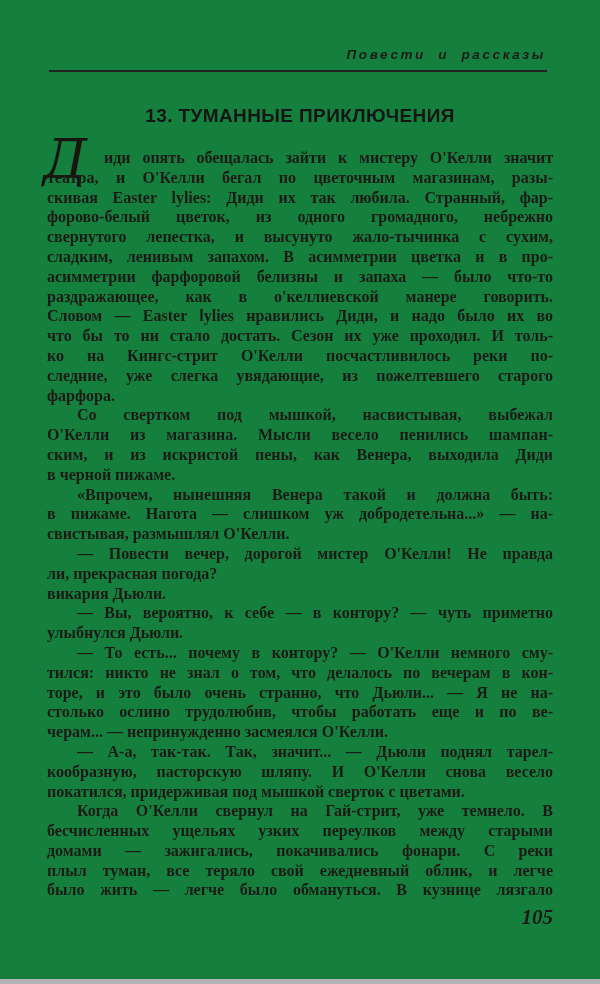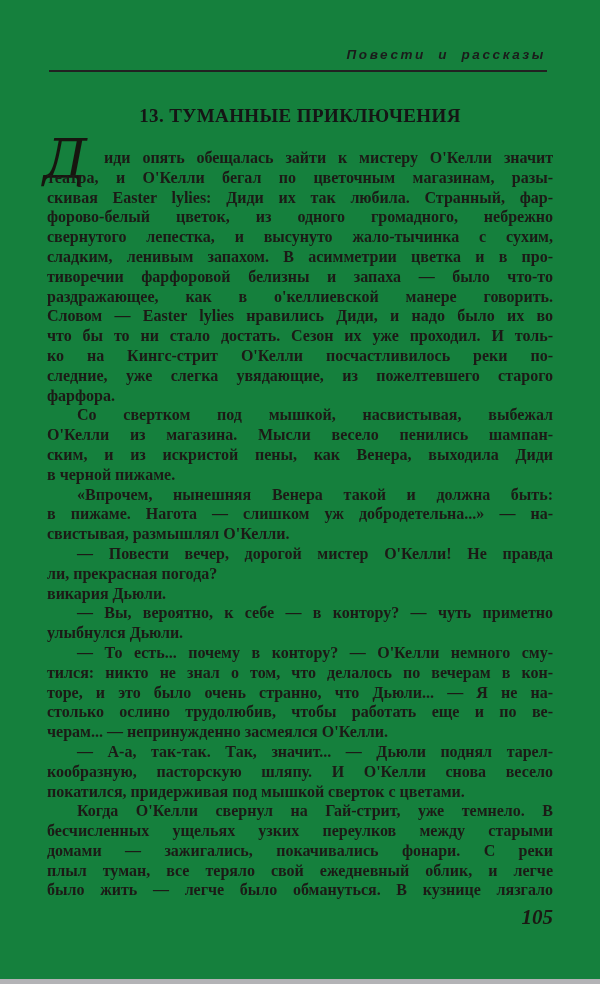--- a/index.html
+++ b/index.html
@@ -33,21 +33,21 @@
     height: 2px;
     background: #212121;
   }
   .chapter-title {
     position: absolute;
     top: 105px;
     left: 0;
     width: 100%;
     margin: 0;
     text-align: center;
-    font-family: Liberation Serif, serif;
+    font-family: Liberation Sans, sans-serif;
     font-weight: bold;
     font-size: 19px;
     letter-spacing: 0.4px;
     color: #151515;
   }
   .drop-cap {
     position: absolute;
     left: 43px;
     top: 133px;
     font-family: "DejaVu Serif", serif;
@@ -105,21 +105,21 @@
   <h1 class="chapter-title">13. ТУМАННЫЕ ПРИКЛЮЧЕНИЯ</h1>
   <div class="drop-cap">Д</div>
   <div class="body-text" id="body-text">
       <div class="para">
         <div class="line dropline">иди опять обещалась зайти к мистеру О'Келли значит</div>
         <div class="line">театра, и О'Келли бегал по цветочным магазинам, разы-</div>
         <div class="line">скивая Easter lylies: Диди их так любила. Странный, фар-</div>
         <div class="line">форово-белый цветок, из одного громадного, небрежно</div>
         <div class="line">свернутого лепестка, и высунуто жало-тычинка с сухим,</div>
         <div class="line">сладким, ленивым запахом. В асимметрии цветка и в про-</div>
-        <div class="line">тиворечии фарфоровой белизны и запаха — было что-то</div>
+        <div class="line">асимметрии фарфоровой белизны и запаха — было что-то</div>
         <div class="line">раздражающее, как в о'келлиевской манере говорить.</div>
         <div class="line">Словом — Easter lylies нравились Диди, и надо было их во</div>
         <div class="line">что бы то ни стало достать. Сезон их уже проходил. И толь-</div>
         <div class="line">ко на Кингс-стрит О'Келли посчастливилось реки по-</div>
         <div class="line">следние, уже слегка увядающие, из пожелтевшего старого</div>
         <div class="line last">фарфора.</div>
       </div>
       <div class="para">
         <div class="line indent">Со свертком под мышкой, насвистывая, выбежал</div>
         <div class="line">О'Келли из магазина. Мысли весело пенились шампан-</div>

